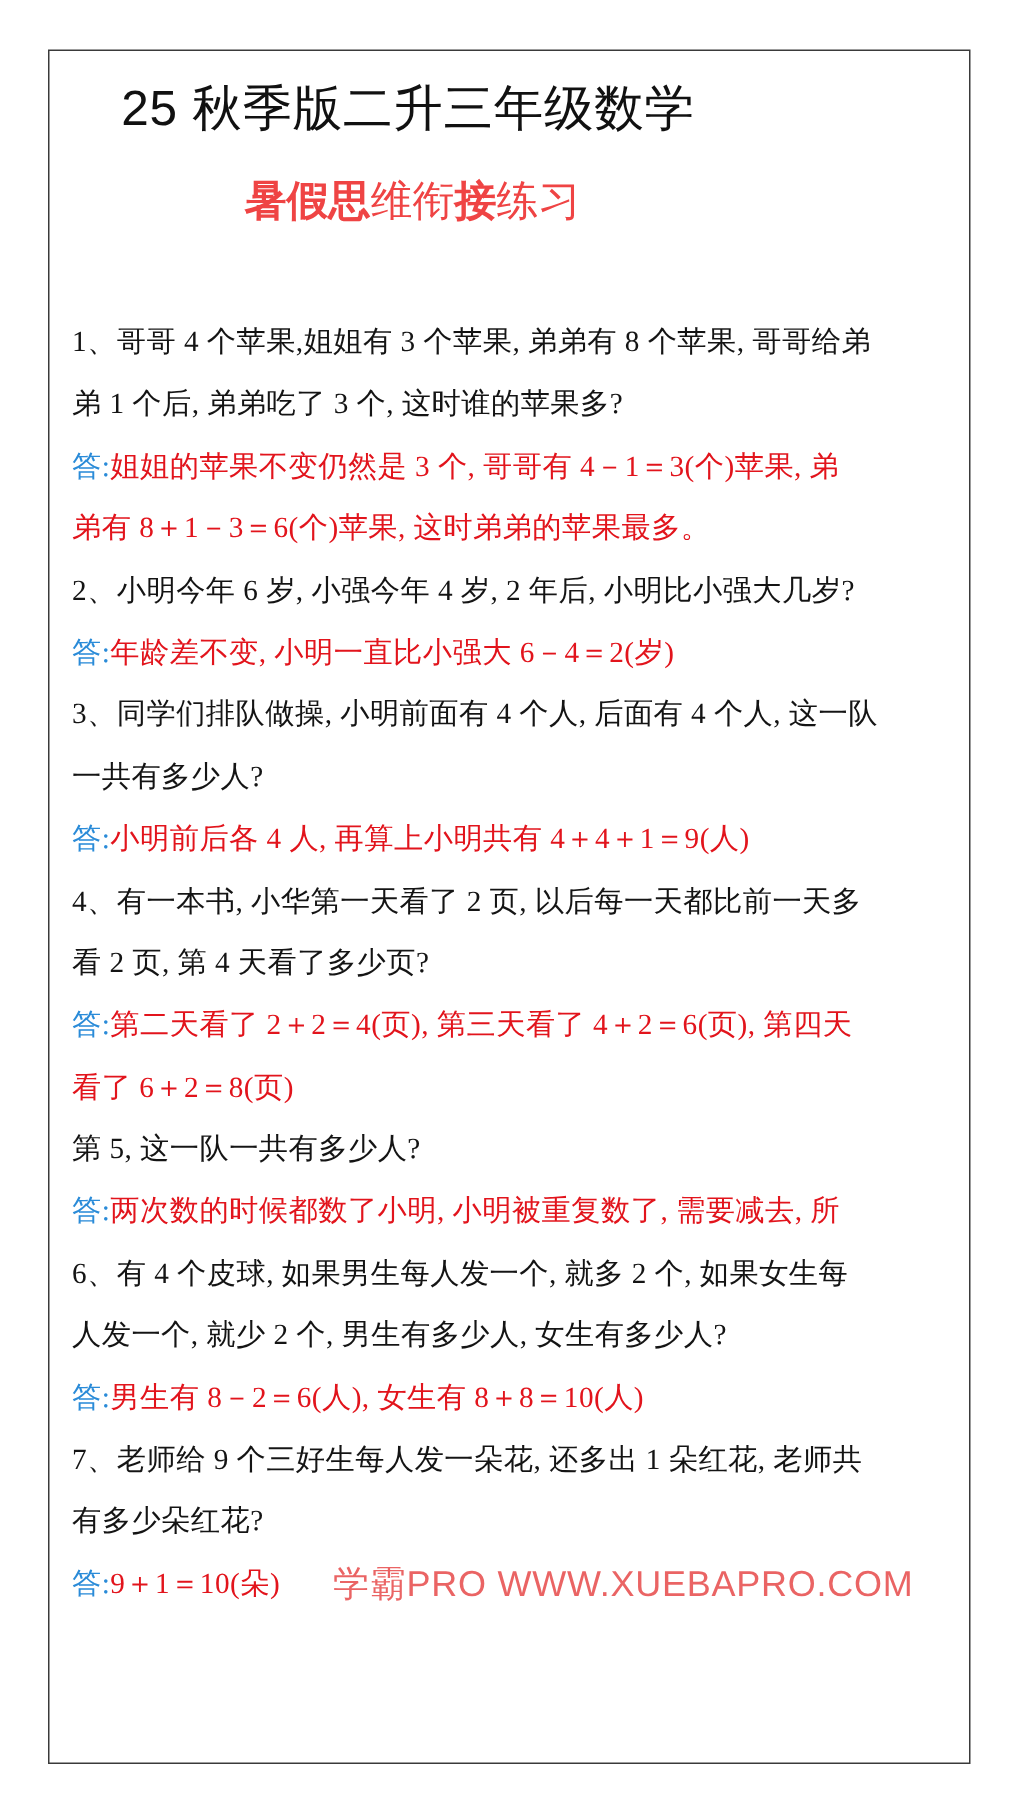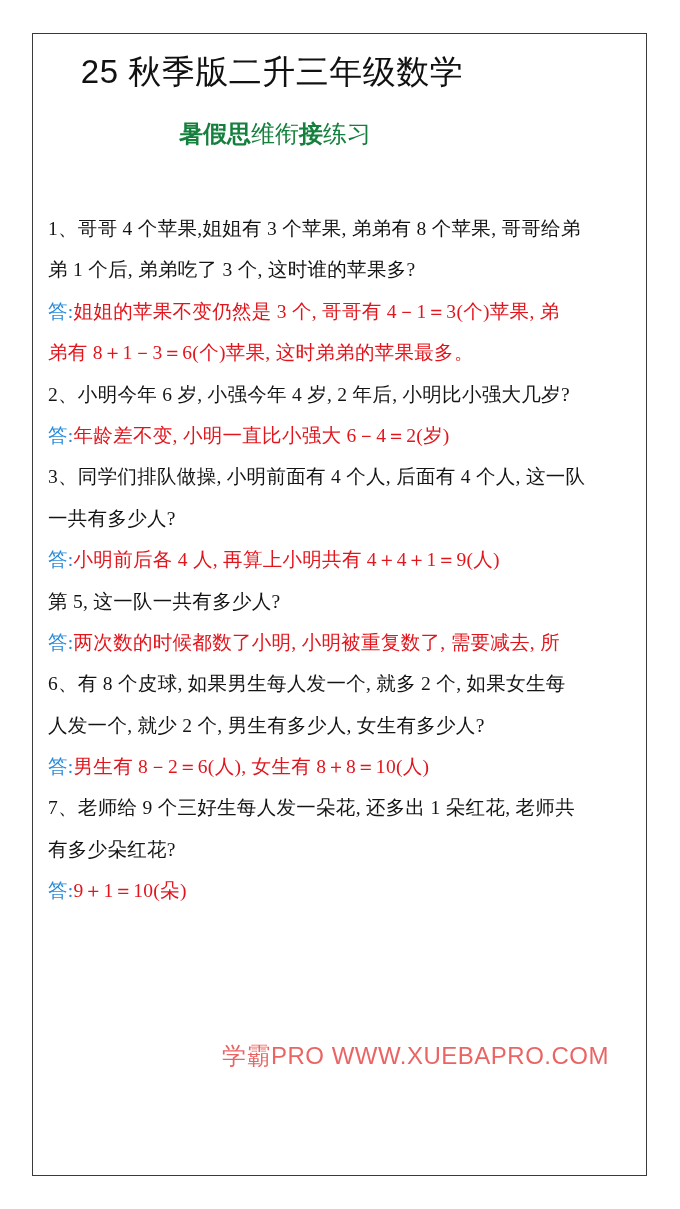--- a/index.html
+++ b/index.html
@@ -35,23 +35,23 @@
       line-height: 44px;
       color: #111111;
       letter-spacing: 0.5px;
     }
     .doc-subtitle {
       position: absolute;
       left: 0;
       top: 112px;
       width: 550px;
       text-align: center;
-      font-size: 24px;
+      font-size: 28px;
       line-height: 44px;
-      color: #15803d;
+      color: #ef4444;
     }
     .doc-subtitle .bold { font-weight: bold; }
     .doc-subtitle .light { font-weight: normal; }
 
     .content {
       position: absolute;
       left: 48px;
       top: 208px;
       width: 590px;
       font-family: Liberation Serif, serif;
@@ -106,28 +106,34 @@
     <div class="line question-line">2、小明今年 6 岁, 小强今年 4 岁, 2 年后, 小明比小强大几岁?</div>
     <div class="line answer-line"><span class="answer-prefix">答:</span><span class="answer-text">年龄差不变, 小明一直比小强大 6－4＝2(岁)</span></div>
   </div>
 
   <div>
     <div class="line question-line">3、同学们排队做操, 小明前面有 4 个人, 后面有 4 个人, 这一队</div>
     <div class="line question-line">一共有多少人?</div>
     <div class="line answer-line"><span class="answer-prefix">答:</span><span class="answer-text">小明前后各 4 人, 再算上小明共有 4＋4＋1＝9(人)</span></div>
   </div>
 
+  <div>
+    <div class="line question-line">4、有一本书, 小华第一天看了 2 页, 以后每一天都比前一天多</div>
+    <div class="line question-line">看 2 页, 第 4 天看了多少页?</div>
+    <div class="line answer-line"><span class="answer-prefix">答:</span><span class="answer-text">第二天看了 2＋2＝4(页), 第三天看了 4＋2＝6(页), 第四天</span></div>
+    <div class="line answer-line">看了 6＋2＝8(页)</div>
+  </div>
 
   <div>
     <div class="line question-line">第 5, 这一队一共有多少人?</div>
     <div class="line answer-line"><span class="answer-prefix">答:</span><span class="answer-text">两次数的时候都数了小明, 小明被重复数了, 需要减去, 所</span></div>
   </div>
 
   <div>
-    <div class="line question-line">6、有 8 个皮球, 如果男生每人发一个, 就多 2 个, 如果女生每</div>
+    <div class="line question-line">6、有 4 个皮球, 如果男生每人发一个, 就多 2 个, 如果女生每</div>
     <div class="line question-line">人发一个, 就少 2 个, 男生有多少人, 女生有多少人?</div>
     <div class="line answer-line"><span class="answer-prefix">答:</span><span class="answer-text">男生有 8－2＝6(人), 女生有 8＋8＝10(人)</span></div>
   </div>
 
   <div>
     <div class="line question-line">7、老师给 9 个三好生每人发一朵花, 还多出 1 朵红花, 老师共</div>
     <div class="line question-line">有多少朵红花?</div>
     <div class="line answer-line"><span class="answer-prefix">答:</span><span class="answer-text">9＋1＝10(朵)</span></div>
   </div>
 

